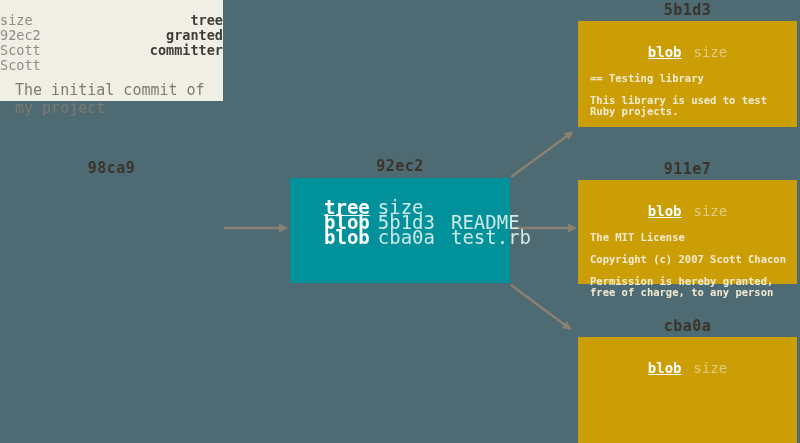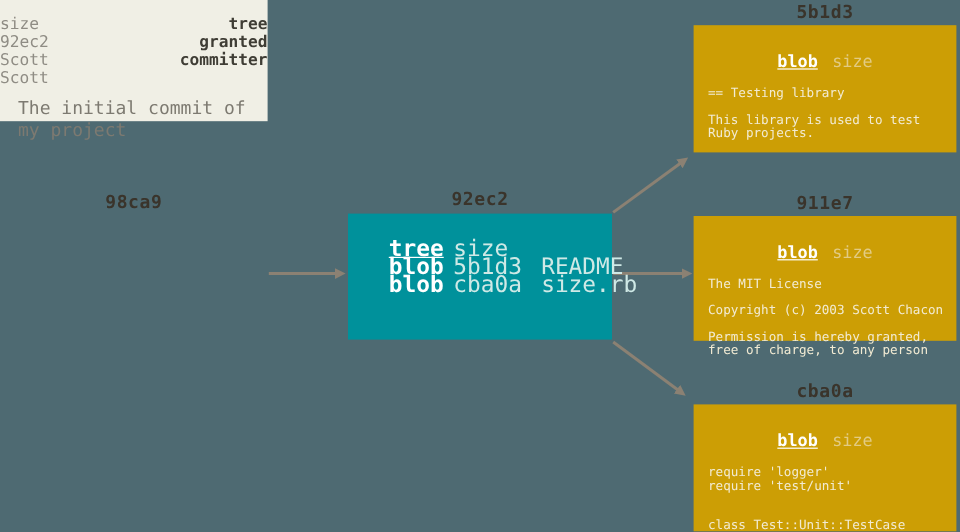--- a/index.html
+++ b/index.html
@@ -53,20 +53,21 @@
   .blob-box-2 { top: 337px; height: 106px; }
   .blob-header { text-align: center; padding-top: 24px;
     font-size: 14px; line-height: 15px; }
   .blob-header .kw { font-weight: bold; color: #ffffff; }
   .blob-header .size { color: var(--blob_size_text, #e2cb83); margin-left: 12px; }
   .blob-body {
     padding: 13px 6px 0 12px;
     font-size: 10.5px; line-height: 11px;
     color: var(--blob_body_text, #f2ebd3);
     white-space: pre-line;
+    font-weight: bold;
   }
 
   
   .label-commit { left: 0;     top: 159px; width: 223px; }
   .label-tree   { left: 290px; top: 157px; width: 220px; }
   .label-blob-0 { left: 578px; top: 1px;   width: 219px; }
   .label-blob-1 { left: 578px; top: 160px; width: 219px; }
   .label-blob-2 { left: 578px; top: 317px; width: 219px; }
 
   .arrows { position: absolute; inset: 0; pointer-events: none; }
@@ -106,21 +107,21 @@
 
   <div class="hash-label label-tree">92ec2</div>
   <div class="box tree-box">
     <div class="tree-row">
       <span class="kw u">tree</span><span class="tval">size</span>
     </div>
     <div class="tree-row">
       <span class="kw">blob</span><span class="tval">5b1d3</span><span class="tval file">README</span>
     </div>
     <div class="tree-row">
-      <span class="kw">blob</span><span class="tval">cba0a</span><span class="tval file">size.rb</span>
+      <span class="kw">blob</span><span class="tval">cba0a</span><span class="tval file">test.rb</span>
     </div>
   </div>
 
   <div class="hash-label label-blob-0">5b1d3</div>
   <div class="box blob-box blob-box-0">
     <div class="blob-header">
       <span class="kw u">blob</span><span class="size">size</span>
     </div>
     <div class="blob-body">== Testing library
 
@@ -128,31 +129,26 @@
 Ruby projects.</div>
   </div>
 
   <div class="hash-label label-blob-1">911e7</div>
   <div class="box blob-box blob-box-1">
     <div class="blob-header">
       <span class="kw u">blob</span><span class="size">size</span>
     </div>
     <div class="blob-body">The MIT License
 
-Copyright (c) 2003 Scott Chacon
+Copyright (c) 2007 Scott Chacon
 
 Permission is hereby granted,
 free of charge, to any person</div>
   </div>
 
   <div class="hash-label label-blob-2">cba0a</div>
   <div class="box blob-box blob-box-2">
     <div class="blob-header">
       <span class="kw u">blob</span><span class="size">size</span>
     </div>
-    <div class="blob-body">require 'logger'
-require 'test/unit'
-
-
-class Test::Unit::TestCase</div>
   </div>
 
 </div>
 
 </body></html>

